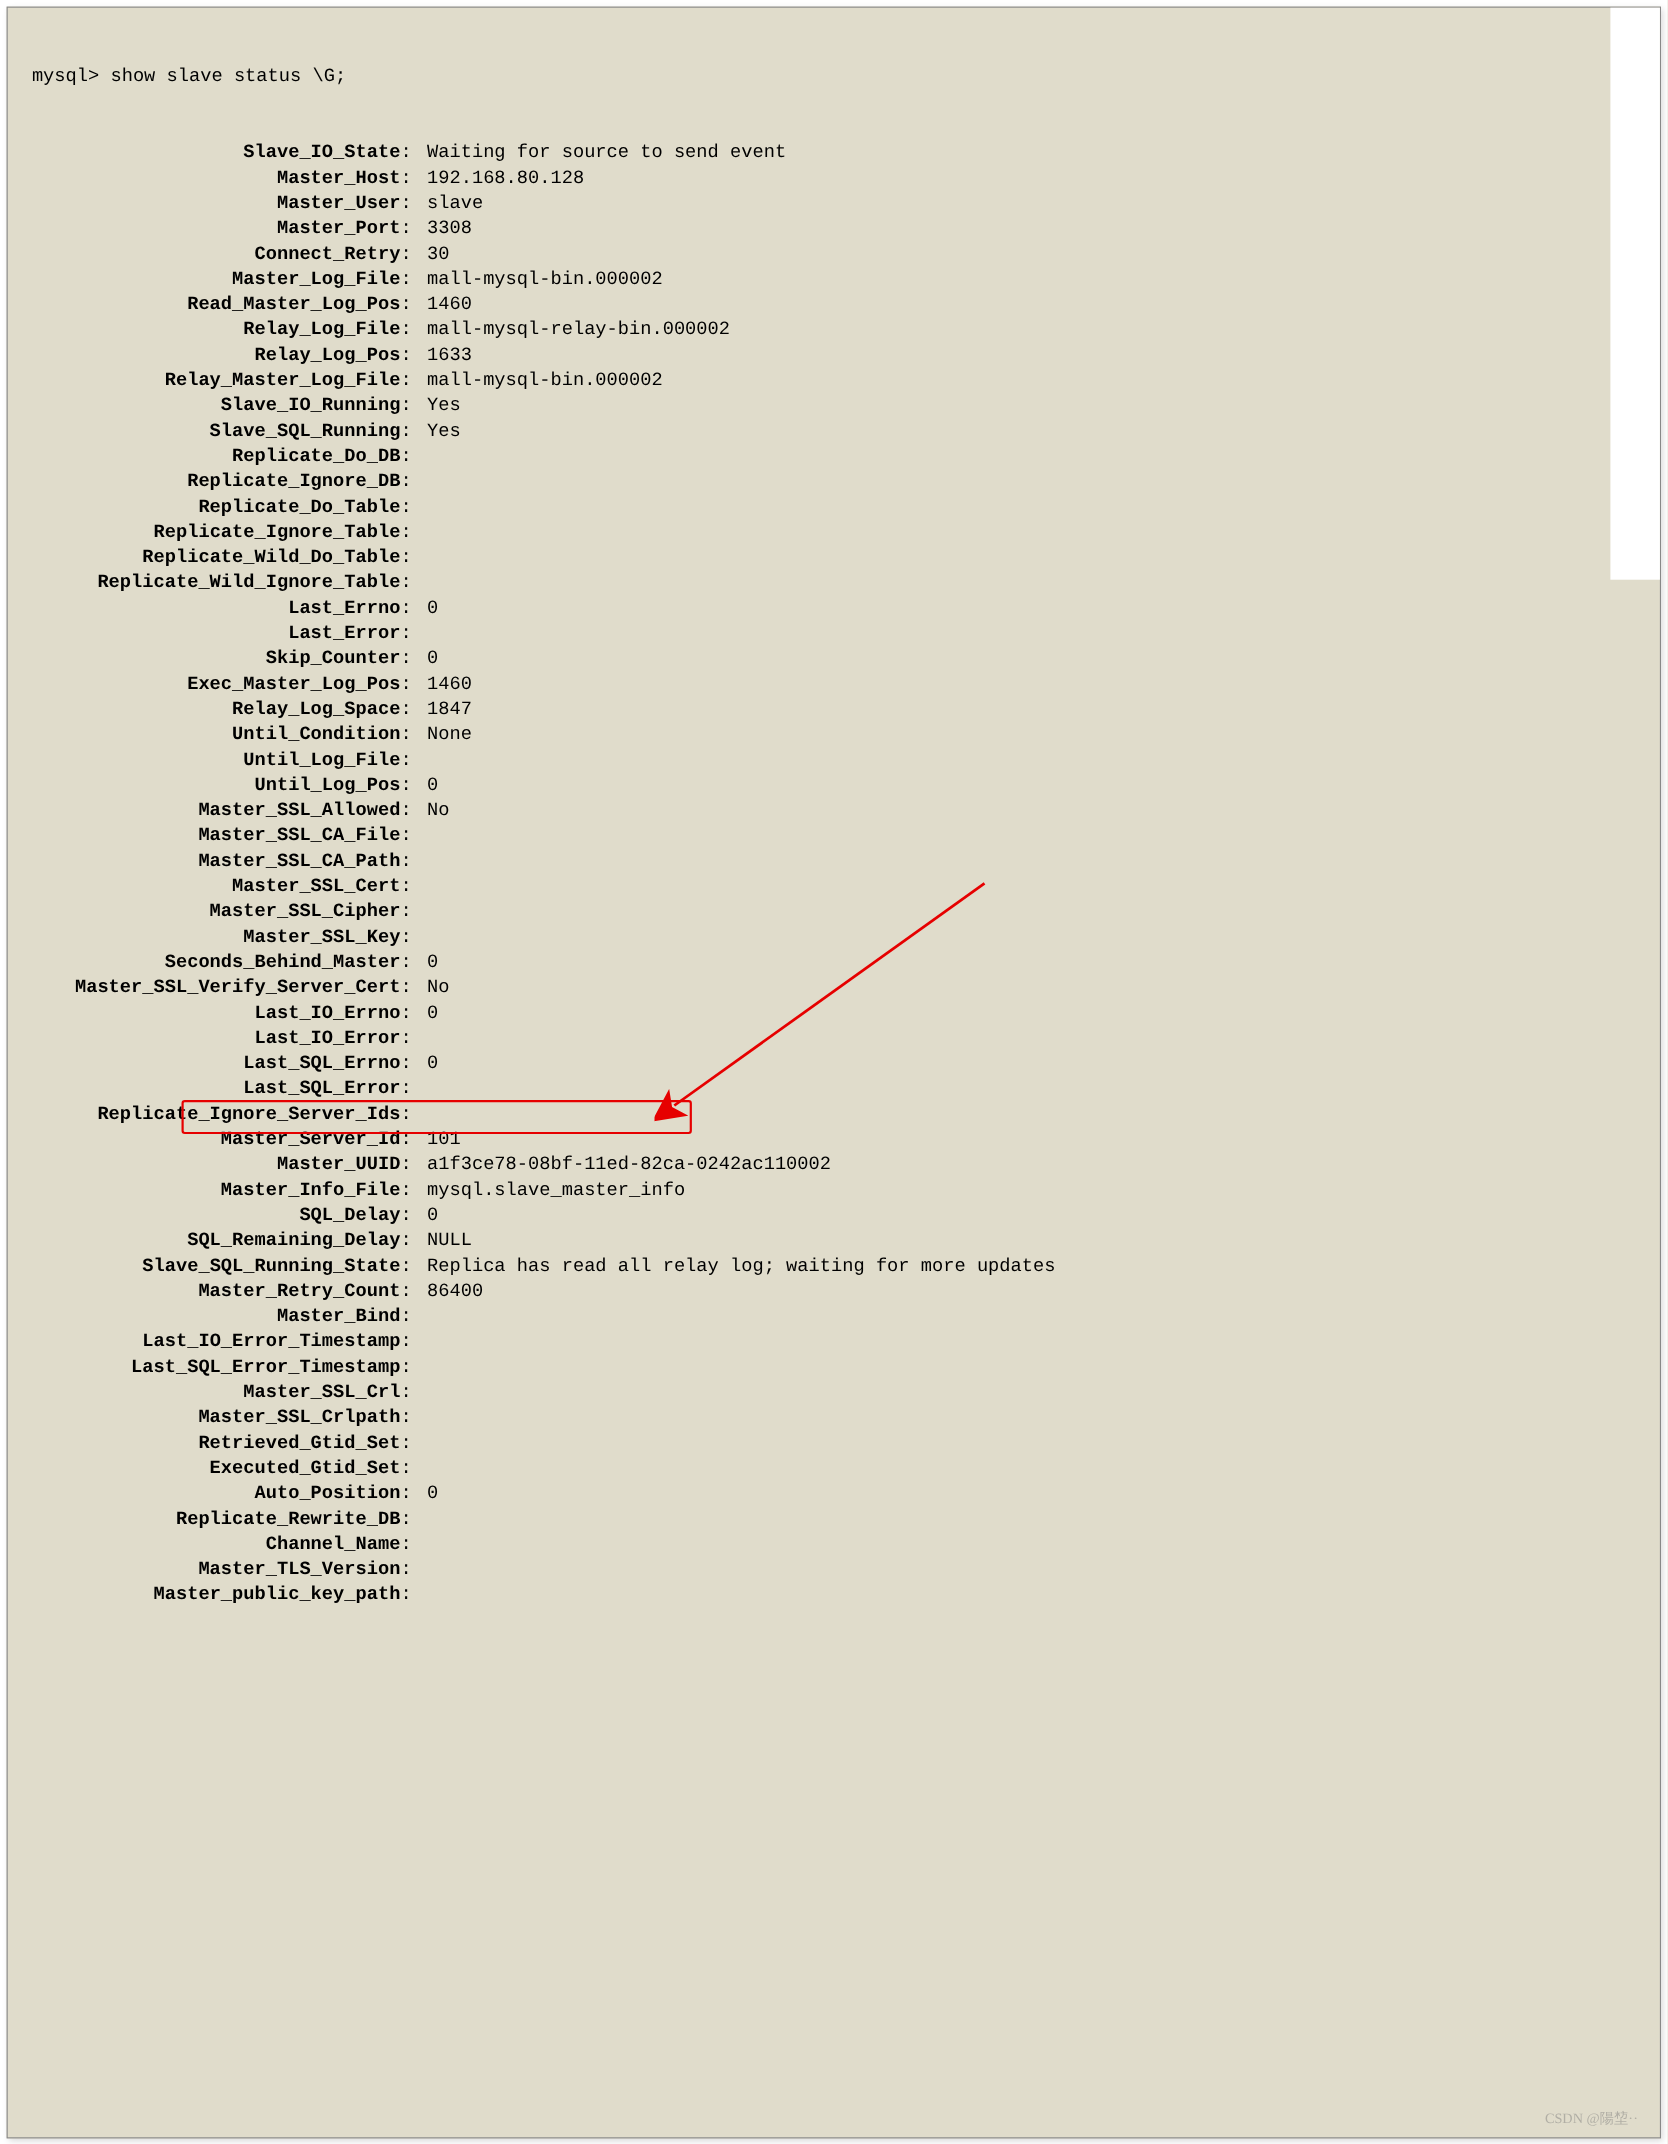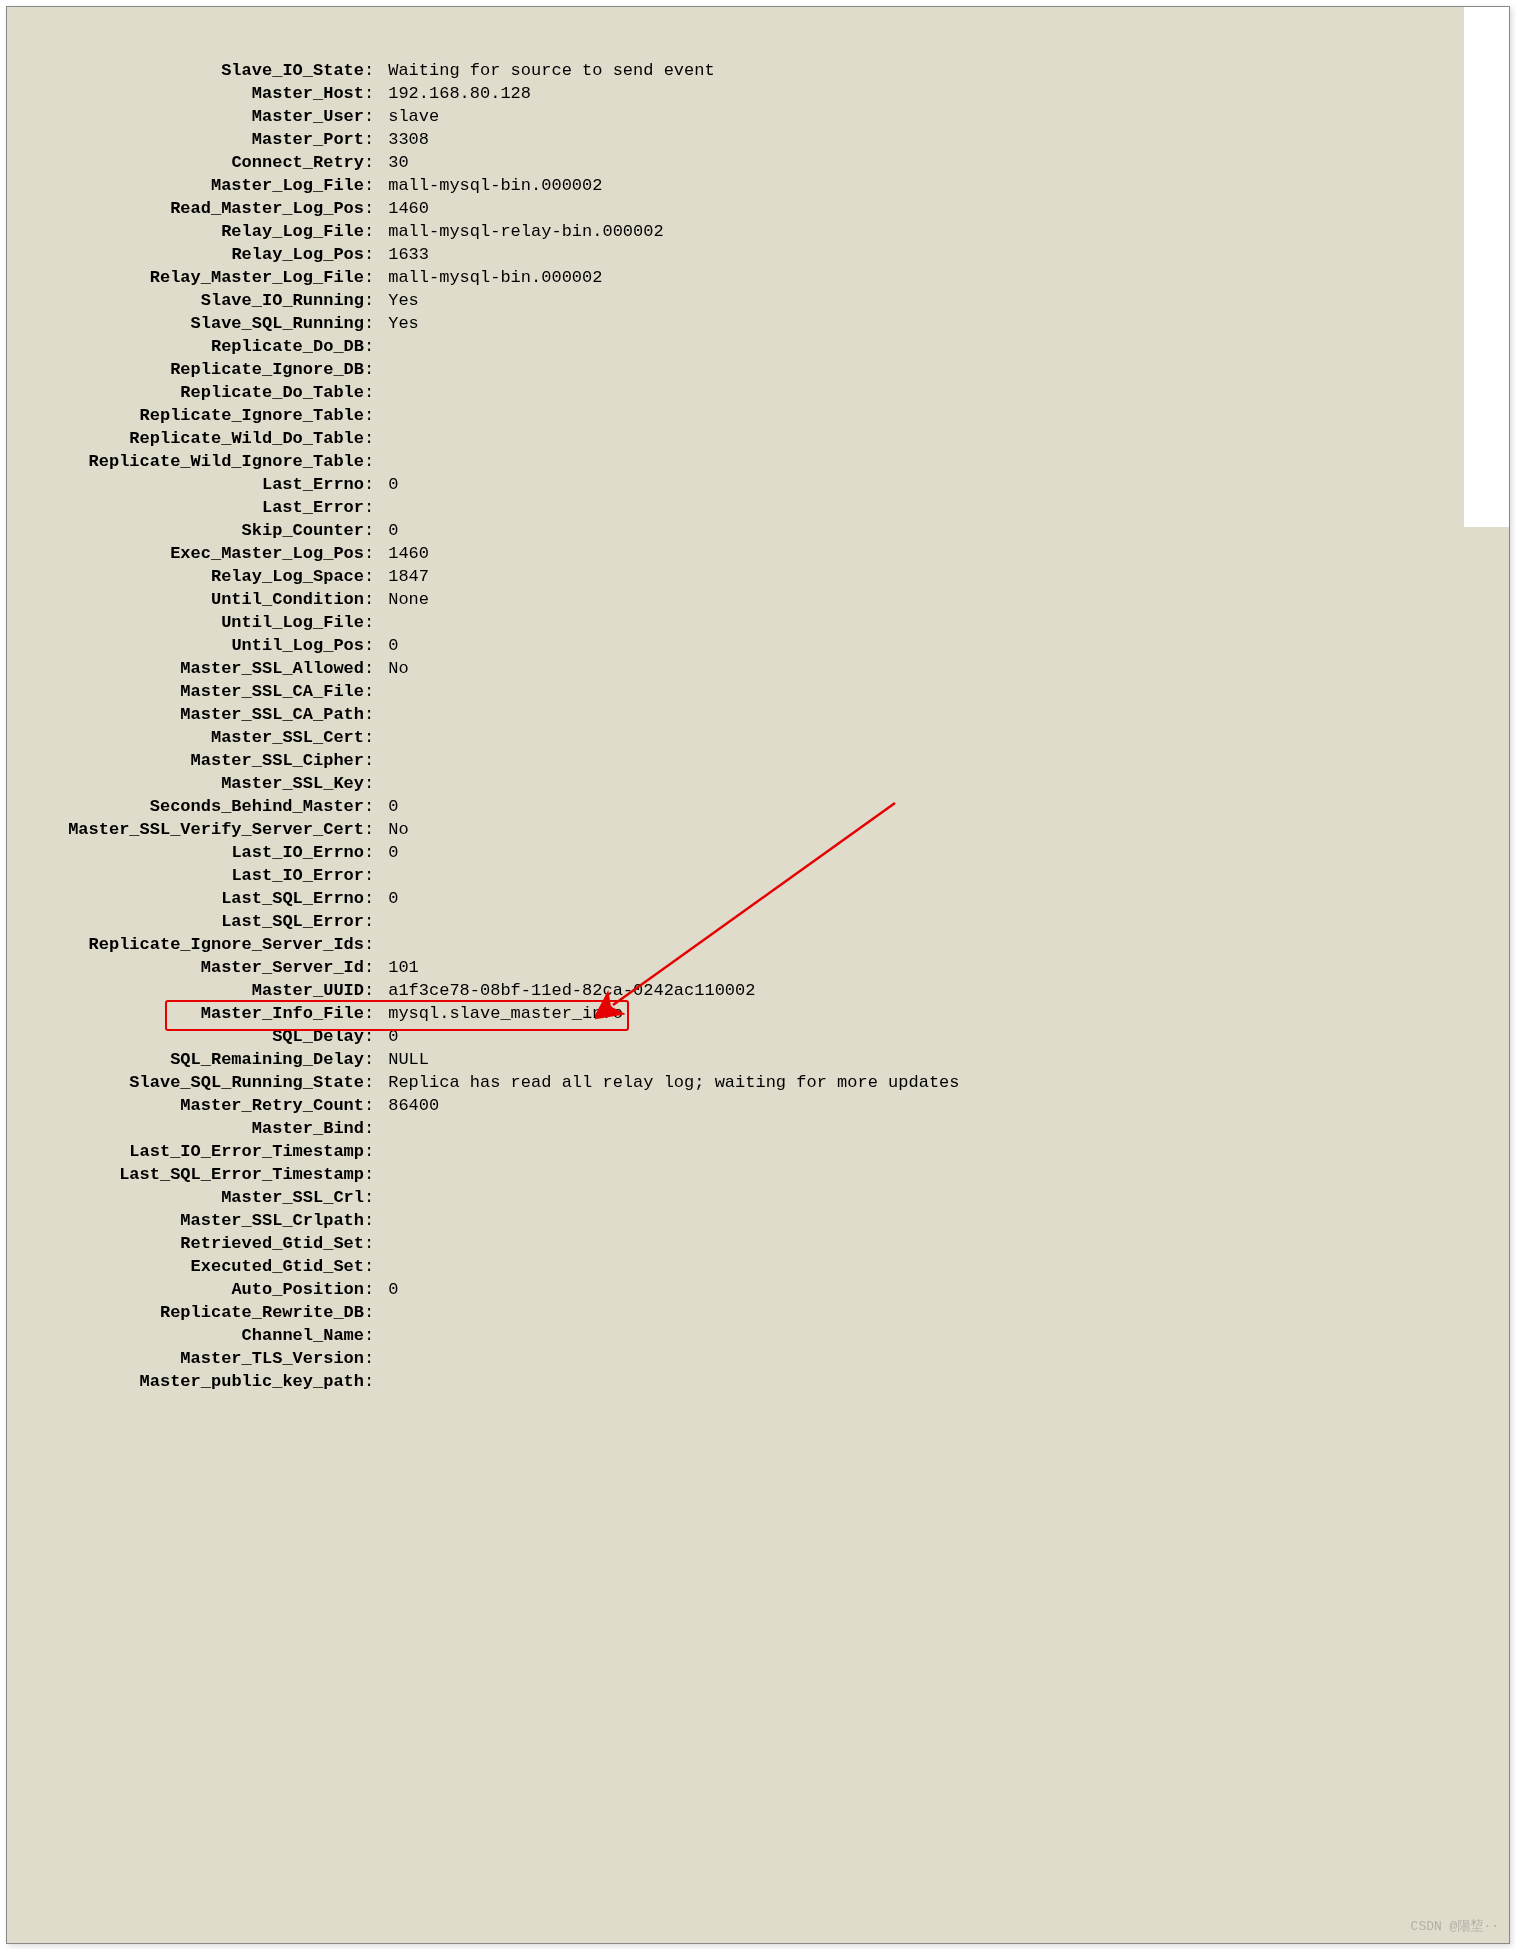--- a/index.html
+++ b/index.html
@@ -41,42 +41,43 @@
     font-weight:bold;
     font-size:24px;
     font-family:"Microsoft YaHei","SimHei","Arial",sans-serif;
   }
   .arrow{
     position:absolute;
     pointer-events:none;
   }
   .watermark{
     position:absolute;
-    right:10px;
+    right:20px;
     bottom:8px;
     font-size:13px;
     color:rgba(120,120,120,0.45);
-    font-family:Liberation Mono, monospace;
+    font-family:Liberation Serif, serif;
   }
   .whitepatch{
     position:absolute;
     right:0;
     top:0;
     width:45px;
     height:520px;
     background:#fff;
   }
 </style>
 </head>
 <body>
 
 <div class="outer">
   <div class="whitepatch"></div>
 
   <div class="term">
+    <span class="row">mysql&gt; show slave status \G;</span>
     <div id="rows-container"><span class="row" id="row-0"><span class="label">Slave_IO_State</span><span class="colon">:</span><span class="value"> Waiting for source to send event</span></span><span class="row" id="row-1"><span class="label">Master_Host</span><span class="colon">:</span><span class="value"> 192.168.80.128</span></span><span class="row" id="row-2"><span class="label">Master_User</span><span class="colon">:</span><span class="value"> slave</span></span><span class="row" id="row-3"><span class="label">Master_Port</span><span class="colon">:</span><span class="value"> 3308</span></span><span class="row" id="row-4"><span class="label">Connect_Retry</span><span class="colon">:</span><span class="value"> 30</span></span><span class="row" id="row-5"><span class="label">Master_Log_File</span><span class="colon">:</span><span class="value"> mall-mysql-bin.000002</span></span><span class="row" id="row-6"><span class="label">Read_Master_Log_Pos</span><span class="colon">:</span><span class="value"> 1460</span></span><span class="row" id="row-7"><span class="label">Relay_Log_File</span><span class="colon">:</span><span class="value"> mall-mysql-relay-bin.000002</span></span><span class="row" id="row-8"><span class="label">Relay_Log_Pos</span><span class="colon">:</span><span class="value"> 1633</span></span><span class="row" id="row-9"><span class="label">Relay_Master_Log_File</span><span class="colon">:</span><span class="value"> mall-mysql-bin.000002</span></span><span class="row" id="row-10"><span class="label">Slave_IO_Running</span><span class="colon">:</span><span class="value"> Yes</span></span><span class="row" id="row-11"><span class="label">Slave_SQL_Running</span><span class="colon">:</span><span class="value"> Yes</span></span><span class="row" id="row-12"><span class="label">Replicate_Do_DB</span><span class="colon">:</span><span class="value"></span></span><span class="row" id="row-13"><span class="label">Replicate_Ignore_DB</span><span class="colon">:</span><span class="value"></span></span><span class="row" id="row-14"><span class="label">Replicate_Do_Table</span><span class="colon">:</span><span class="value"></span></span><span class="row" id="row-15"><span class="label">Replicate_Ignore_Table</span><span class="colon">:</span><span class="value"></span></span><span class="row" id="row-16"><span class="label">Replicate_Wild_Do_Table</span><span class="colon">:</span><span class="value"></span></span><span class="row" id="row-17"><span class="label">Replicate_Wild_Ignore_Table</span><span class="colon">:</span><span class="value"></span></span><span class="row" id="row-18"><span class="label">Last_Errno</span><span class="colon">:</span><span class="value"> 0</span></span><span class="row" id="row-19"><span class="label">Last_Error</span><span class="colon">:</span><span class="value"></span></span><span class="row" id="row-20"><span class="label">Skip_Counter</span><span class="colon">:</span><span class="value"> 0</span></span><span class="row" id="row-21"><span class="label">Exec_Master_Log_Pos</span><span class="colon">:</span><span class="value"> 1460</span></span><span class="row" id="row-22"><span class="label">Relay_Log_Space</span><span class="colon">:</span><span class="value"> 1847</span></span><span class="row" id="row-23"><span class="label">Until_Condition</span><span class="colon">:</span><span class="value"> None</span></span><span class="row" id="row-24"><span class="label">Until_Log_File</span><span class="colon">:</span><span class="value"></span></span><span class="row" id="row-25"><span class="label">Until_Log_Pos</span><span class="colon">:</span><span class="value"> 0</span></span><span class="row" id="row-26"><span class="label">Master_SSL_Allowed</span><span class="colon">:</span><span class="value"> No</span></span><span class="row" id="row-27"><span class="label">Master_SSL_CA_File</span><span class="colon">:</span><span class="value"></span></span><span class="row" id="row-28"><span class="label">Master_SSL_CA_Path</span><span class="colon">:</span><span class="value"></span></span><span class="row" id="row-29"><span class="label">Master_SSL_Cert</span><span class="colon">:</span><span class="value"></span></span><span class="row" id="row-30"><span class="label">Master_SSL_Cipher</span><span class="colon">:</span><span class="value"></span></span><span class="row" id="row-31"><span class="label">Master_SSL_Key</span><span class="colon">:</span><span class="value"></span></span><span class="row" id="row-32"><span class="label">Seconds_Behind_Master</span><span class="colon">:</span><span class="value"> 0</span></span><span class="row" id="row-33"><span class="label">Master_SSL_Verify_Server_Cert</span><span class="colon">:</span><span class="value"> No</span></span><span class="row" id="row-34"><span class="label">Last_IO_Errno</span><span class="colon">:</span><span class="value"> 0</span></span><span class="row" id="row-35"><span class="label">Last_IO_Error</span><span class="colon">:</span><span class="value"></span></span><span class="row" id="row-36"><span class="label">Last_SQL_Errno</span><span class="colon">:</span><span class="value"> 0</span></span><span class="row" id="row-37"><span class="label">Last_SQL_Error</span><span class="colon">:</span><span class="value"></span></span><span class="row" id="row-38"><span class="label">Replicate_Ignore_Server_Ids</span><span class="colon">:</span><span class="value"></span></span><span class="row" id="row-39"><span class="label">Master_Server_Id</span><span class="colon">:</span><span class="value"> 101</span></span><span class="row" id="row-40"><span class="label">Master_UUID</span><span class="colon">:</span><span class="value"> a1f3ce78-08bf-11ed-82ca-0242ac110002</span></span><span class="row" id="row-41"><span class="label">Master_Info_File</span><span class="colon">:</span><span class="value"> mysql.slave_master_info</span></span><span class="row" id="row-42"><span class="label">SQL_Delay</span><span class="colon">:</span><span class="value"> 0</span></span><span class="row" id="row-43"><span class="label">SQL_Remaining_Delay</span><span class="colon">:</span><span class="value"> NULL</span></span><span class="row" id="row-44"><span class="label">Slave_SQL_Running_State</span><span class="colon">:</span><span class="value"> Replica has read all relay log; waiting for more updates</span></span><span class="row" id="row-45"><span class="label">Master_Retry_Count</span><span class="colon">:</span><span class="value"> 86400</span></span><span class="row" id="row-46"><span class="label">Master_Bind</span><span class="colon">:</span><span class="value"></span></span><span class="row" id="row-47"><span class="label">Last_IO_Error_Timestamp</span><span class="colon">:</span><span class="value"></span></span><span class="row" id="row-48"><span class="label">Last_SQL_Error_Timestamp</span><span class="colon">:</span><span class="value"></span></span><span class="row" id="row-49"><span class="label">Master_SSL_Crl</span><span class="colon">:</span><span class="value"></span></span><span class="row" id="row-50"><span class="label">Master_SSL_Crlpath</span><span class="colon">:</span><span class="value"></span></span><span class="row" id="row-51"><span class="label">Retrieved_Gtid_Set</span><span class="colon">:</span><span class="value"></span></span><span class="row" id="row-52"><span class="label">Executed_Gtid_Set</span><span class="colon">:</span><span class="value"></span></span><span class="row" id="row-53"><span class="label">Auto_Position</span><span class="colon">:</span><span class="value"> 0</span></span><span class="row" id="row-54"><span class="label">Replicate_Rewrite_DB</span><span class="colon">:</span><span class="value"></span></span><span class="row" id="row-55"><span class="label">Channel_Name</span><span class="colon">:</span><span class="value"></span></span><span class="row" id="row-56"><span class="label">Master_TLS_Version</span><span class="colon">:</span><span class="value"></span></span><span class="row" id="row-57"><span class="label">Master_public_key_path</span><span class="colon">:</span><span class="value"></span></span></div>
   </div>
 
   <div class="highlight-box" id="hibox" style="left: 158px; width: 460px; top: 993px; height: 27px;"></div>
 
   <svg class="arrow" id="arrow" width="320" height="230" style="left: 588px; top: 786px;">
     <defs>
       <marker id="ah" markerWidth="12" markerHeight="12" refX="2" refY="6" orient="auto">
         <path d="M0,0 L12,6 L0,12 L3,6 Z" fill="#e60000"></path>
       </marker>

